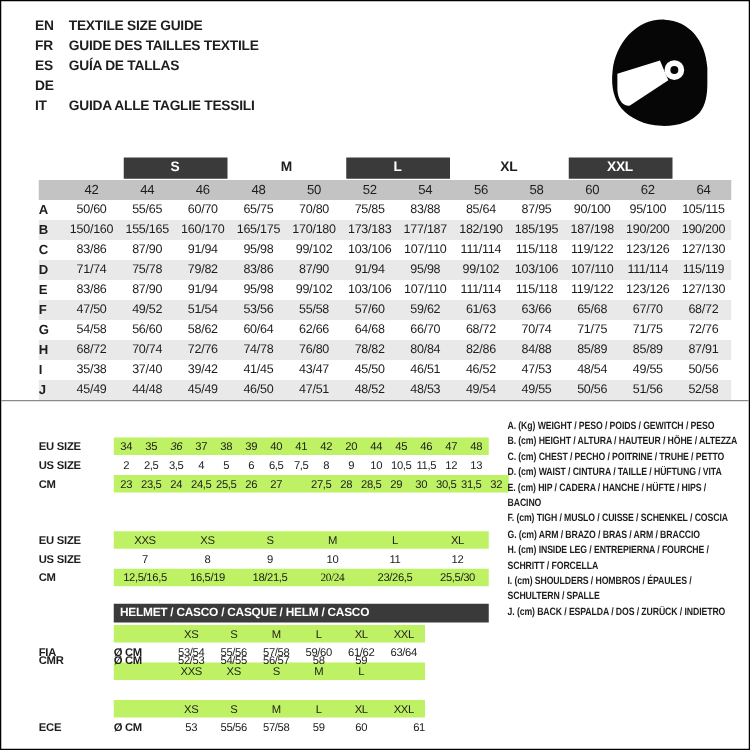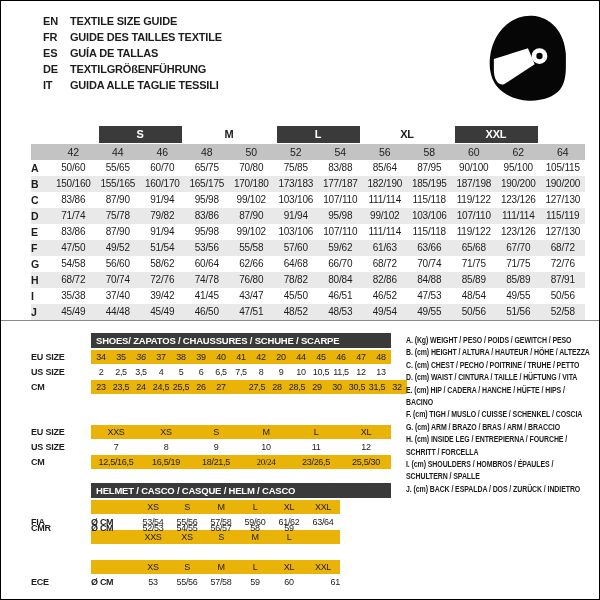--- a/index.html
+++ b/index.html
@@ -1,20 +1,20 @@
 <!DOCTYPE html>
 <html><head>
 <meta charset="utf-8">
 <style>
   html,body{margin:0;padding:0;background:#fff;}
   #page{position:relative;width:600px;height:600px;background:#fff;border:1px solid #000;
         box-sizing:border-box;overflow:hidden;
         font-family:"Liberation Sans",sans-serif;color:#1d1d1d;}
   
-  #language-list{position:absolute;left:42px;top:12px;}
+  #language-list{position:absolute;left:27px;top:12px;}
   .lang-row{display:flex;height:16px;line-height:16px;font-size:11px;font-weight:bold;letter-spacing:-0.2px;}
   .lang-code{width:27px;}
   
   #helmet-icon{position:absolute;left:478px;top:6px;width:96px;height:100px;}
   
   #main-table{position:absolute;left:30px;top:125px;width:554px;letter-spacing:-0.2px;}
   .mt-row{display:flex;height:16px;line-height:16px;}
   .mt-letter{width:20px;font-size:10.5px;font-weight:bold;text-align:left;}
   .mt-cell{width:44.5px;font-size:10px;text-align:center;white-space:nowrap;}
   .mt-band{background:#c3c3c3;}
@@ -27,21 +27,21 @@
   .mt-group .gbox.dark{background:#3a3a3a;color:#fff;}
   
   #divider{position:absolute;left:0;top:319px;width:600px;height:1px;background:#8a8a8a;}
   
   .subtitle{position:absolute;left:90px;width:300px;height:15px;line-height:15px;background:#3a3a3a;
             color:#fff;font-size:9.5px;font-weight:bold;padding-left:5px;box-sizing:border-box;
             letter-spacing:-0.2px;white-space:nowrap;}
   .subrow{position:absolute;left:30px;display:flex;height:14px;line-height:14px;}
   .sublabel{width:60px;font-size:9px;font-weight:bold;letter-spacing:-0.2px;}
   .subvals{display:flex;}
-  .subvals.shaded{background:#eab308;}
+  .subvals.shaded{background:#bef264;}
   .subcell{text-align:center;font-size:9px;white-space:nowrap;letter-spacing:-0.3px;}
   
   #legend{position:absolute;left:405px;top:333px;width:228px;transform:scaleX(0.82);transform-origin:left top;}
   .legend-item{font-size:8.5px;font-weight:bold;line-height:12.4px;letter-spacing:-0.1px;}
 </style>
 </head>
 <body>
 
 <div id="page">
 
@@ -53,21 +53,20 @@
       <div class="lang-row">
         <div class="lang-code">FR</div>
         <div class="lang-title">GUIDE DES TAILLES TEXTILE</div>
       </div>
       <div class="lang-row">
         <div class="lang-code">ES</div>
         <div class="lang-title">GUÍA DE TALLAS</div>
       </div>
       <div class="lang-row">
         <div class="lang-code">DE</div>
-        <div class="lang-title">TEXTILGRÖßENFÜHRUNG</div>
       </div>
       <div class="lang-row">
         <div class="lang-code">IT</div>
         <div class="lang-title">GUIDA ALLE TAGLIE TESSILI</div>
       </div>
     </div>
 
   <div id="helmet-icon">
     <svg viewBox="0 0 100 100" width="96" height="100" aria-hidden="true">
       <path fill="#060606" d="M55 7 C32 6 14 26 11.5 50 C10 63 13 74 19 81 C26 89 38 95 52 95.5
@@ -265,21 +264,20 @@
         <div class="mt-cell">49/54</div>
         <div class="mt-cell">49/55</div>
         <div class="mt-cell">50/56</div>
         <div class="mt-cell">51/56</div>
         <div class="mt-cell">52/58</div>
       </div>
     </div>
 
   <div id="divider"></div>
 
-  <div class="subtitle" style="top:332px">SHOES/ ZAPATOS / CHAUSSURES / SCHUHE / SCARPE</div>
   <div id="shoes-rows">
       <div class="subrow" style="top: 349px;">
         <div class="sublabel">EU SIZE</div>
         <div class="subvals shaded">
           <div class="subcell" style="width: 20px;">34</div>
           <div class="subcell" style="width: 20px;">35</div>
           <div class="subcell" style="width: 20px; font-style: italic;">36</div>
           <div class="subcell" style="width: 20px;">37</div>
           <div class="subcell" style="width: 20px;">38</div>
           <div class="subcell" style="width: 20px;">39</div>

